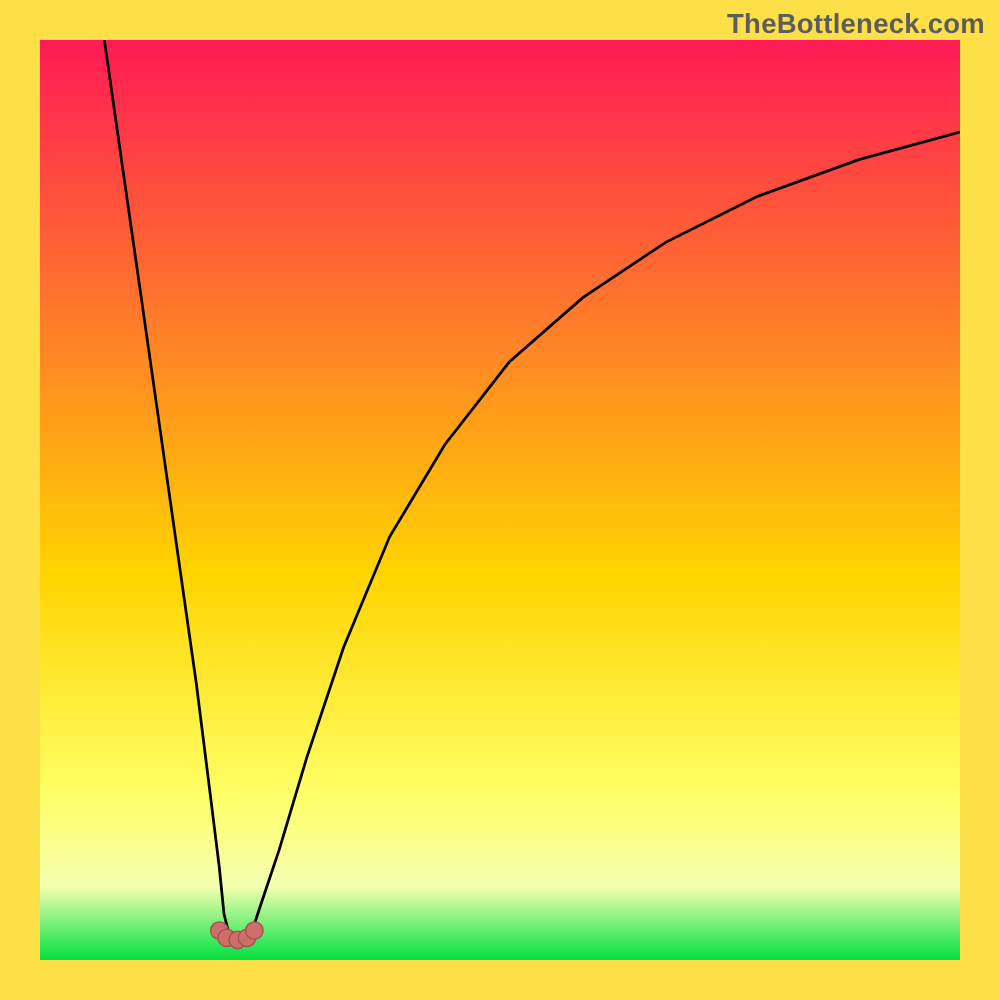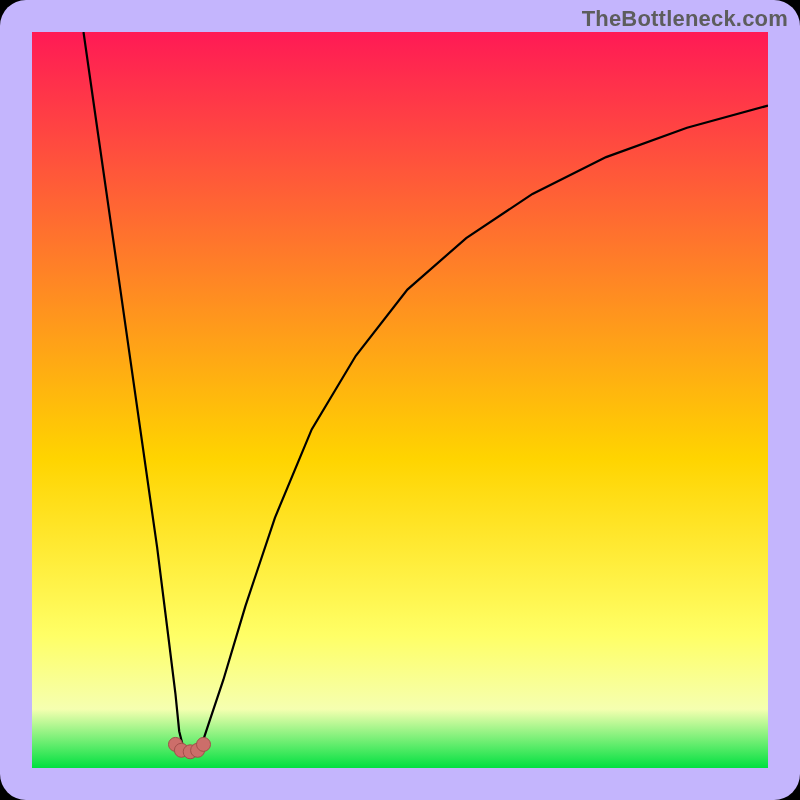--- a/index.html
+++ b/index.html
@@ -9,22 +9,21 @@
     height: 800px;
     background: #000;
     overflow: hidden;
   }
   .frame {
     position: absolute;
     left: 0;
     top: 0;
     width: 800px;
     height: 800px;
-    background: #c4b5fd;
-    border-radius: 26px;
+    background: #fde047;
   }
   .plot {
     position: absolute;
     left: 32px;
     top: 32px;
     width: 736px;
     height: 736px;
     overflow: hidden;
   }
   .watermark {

